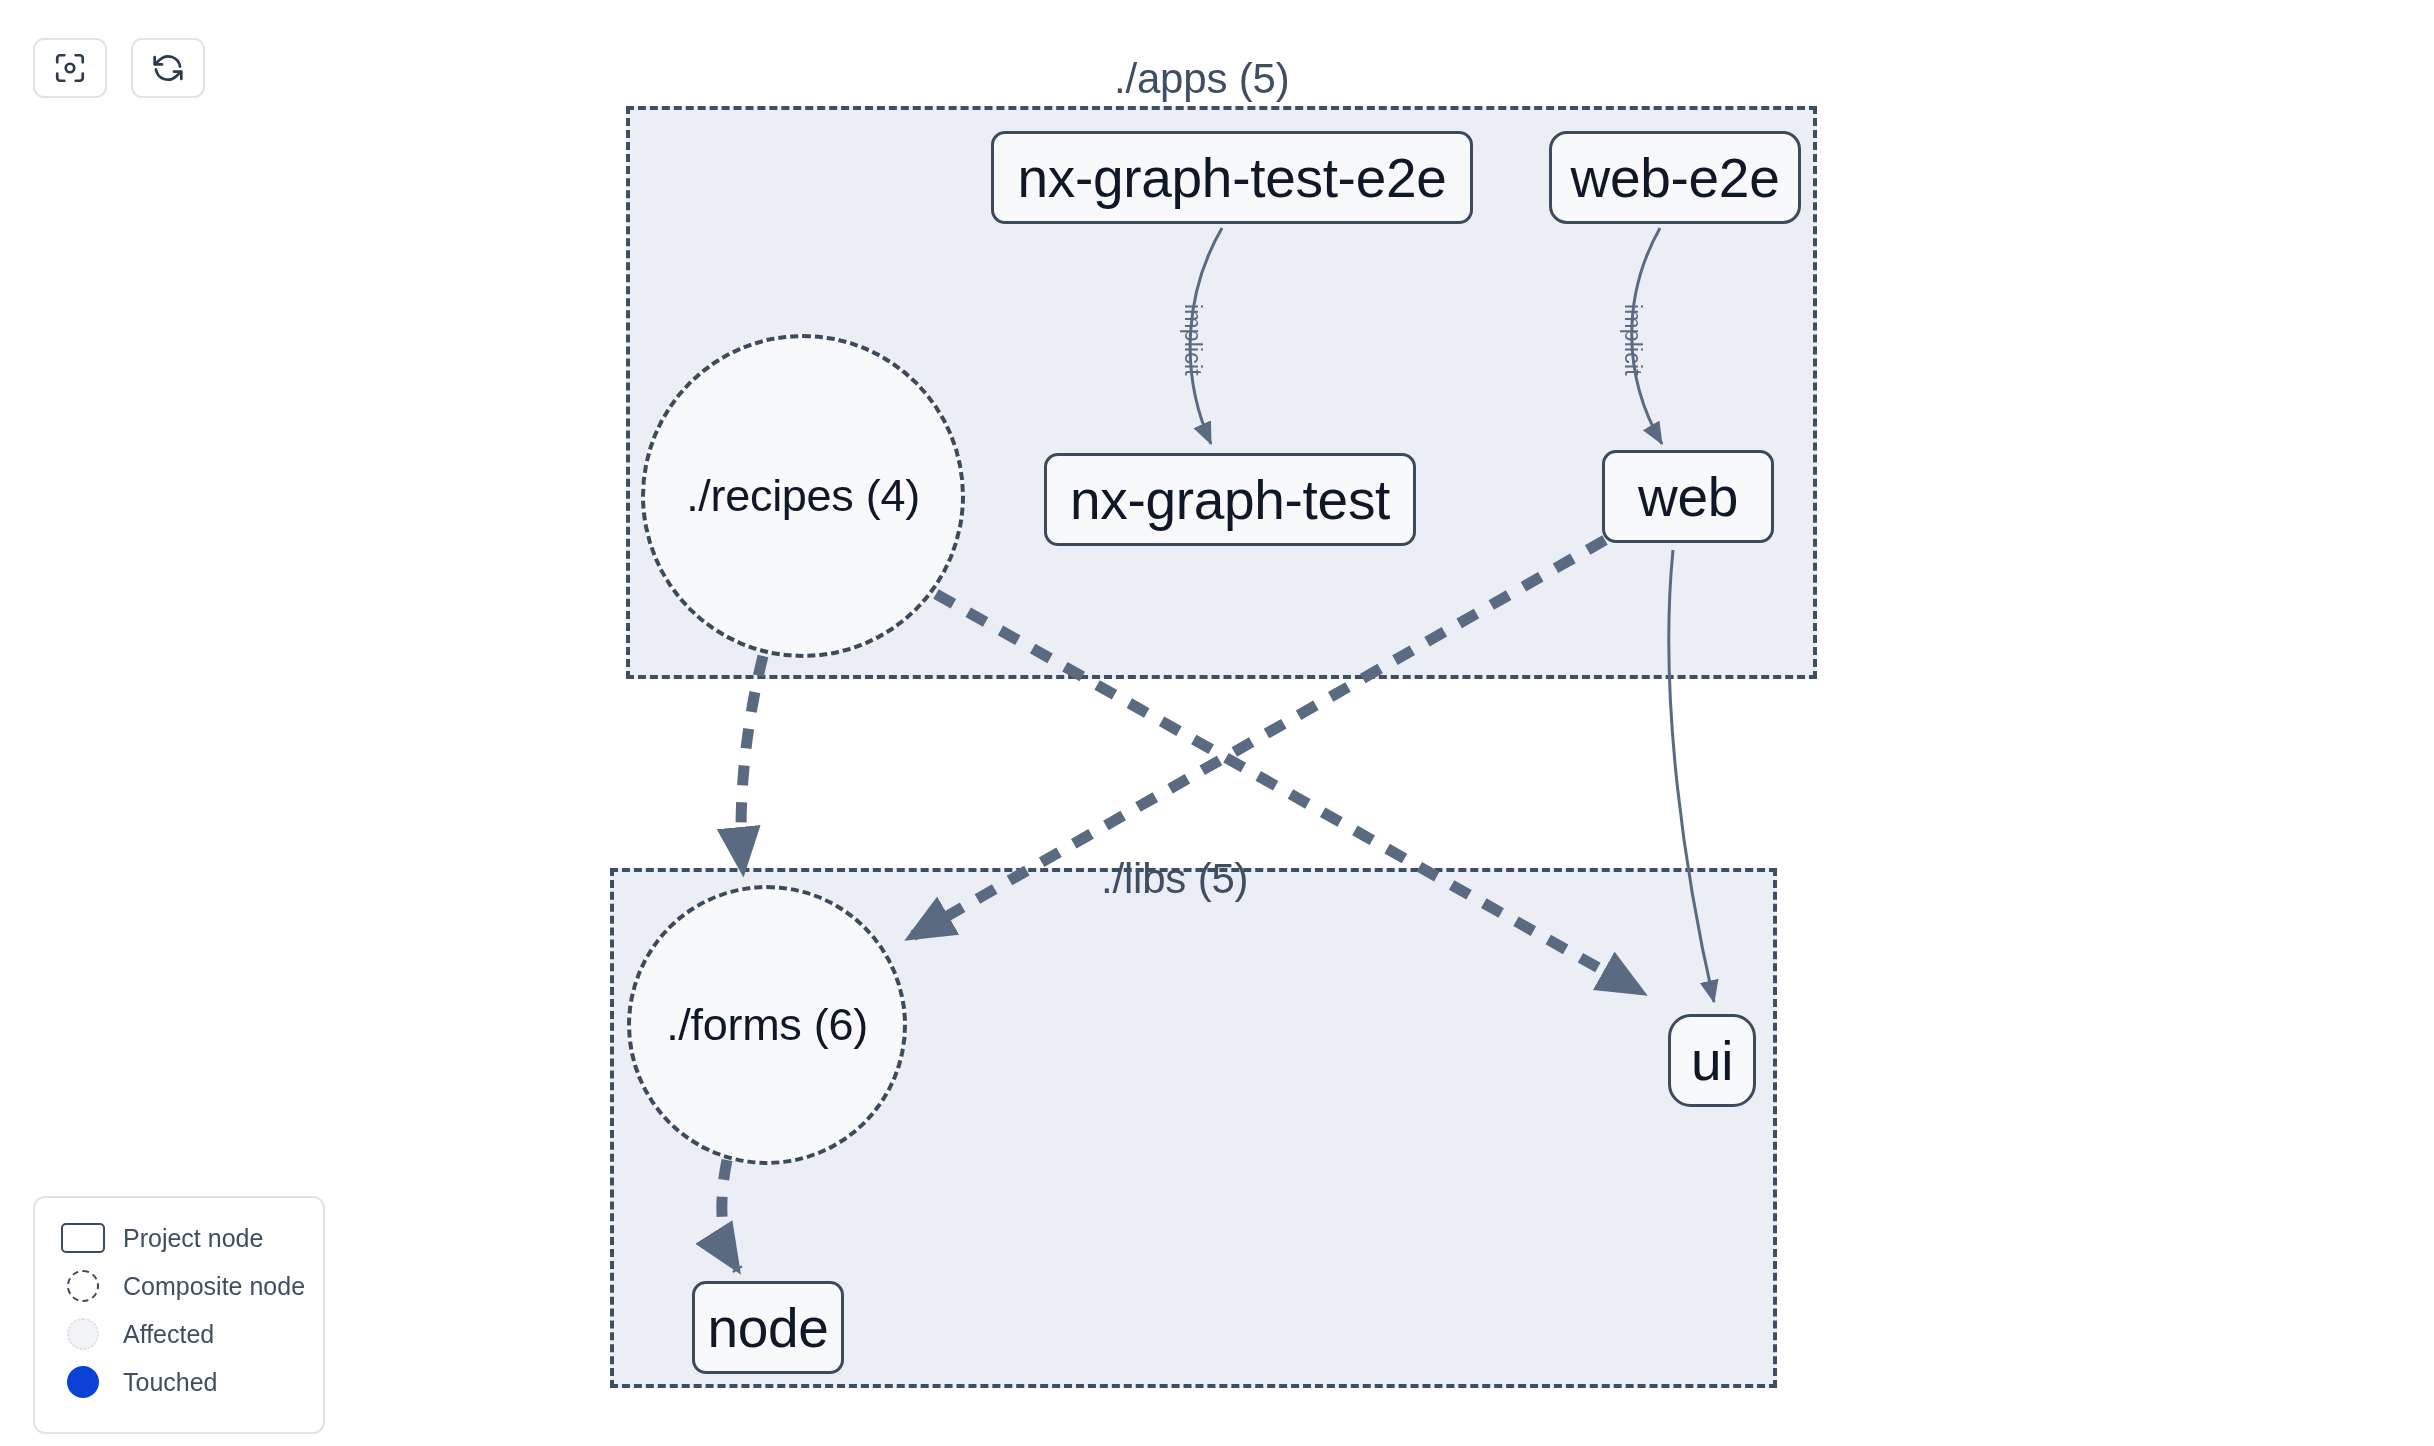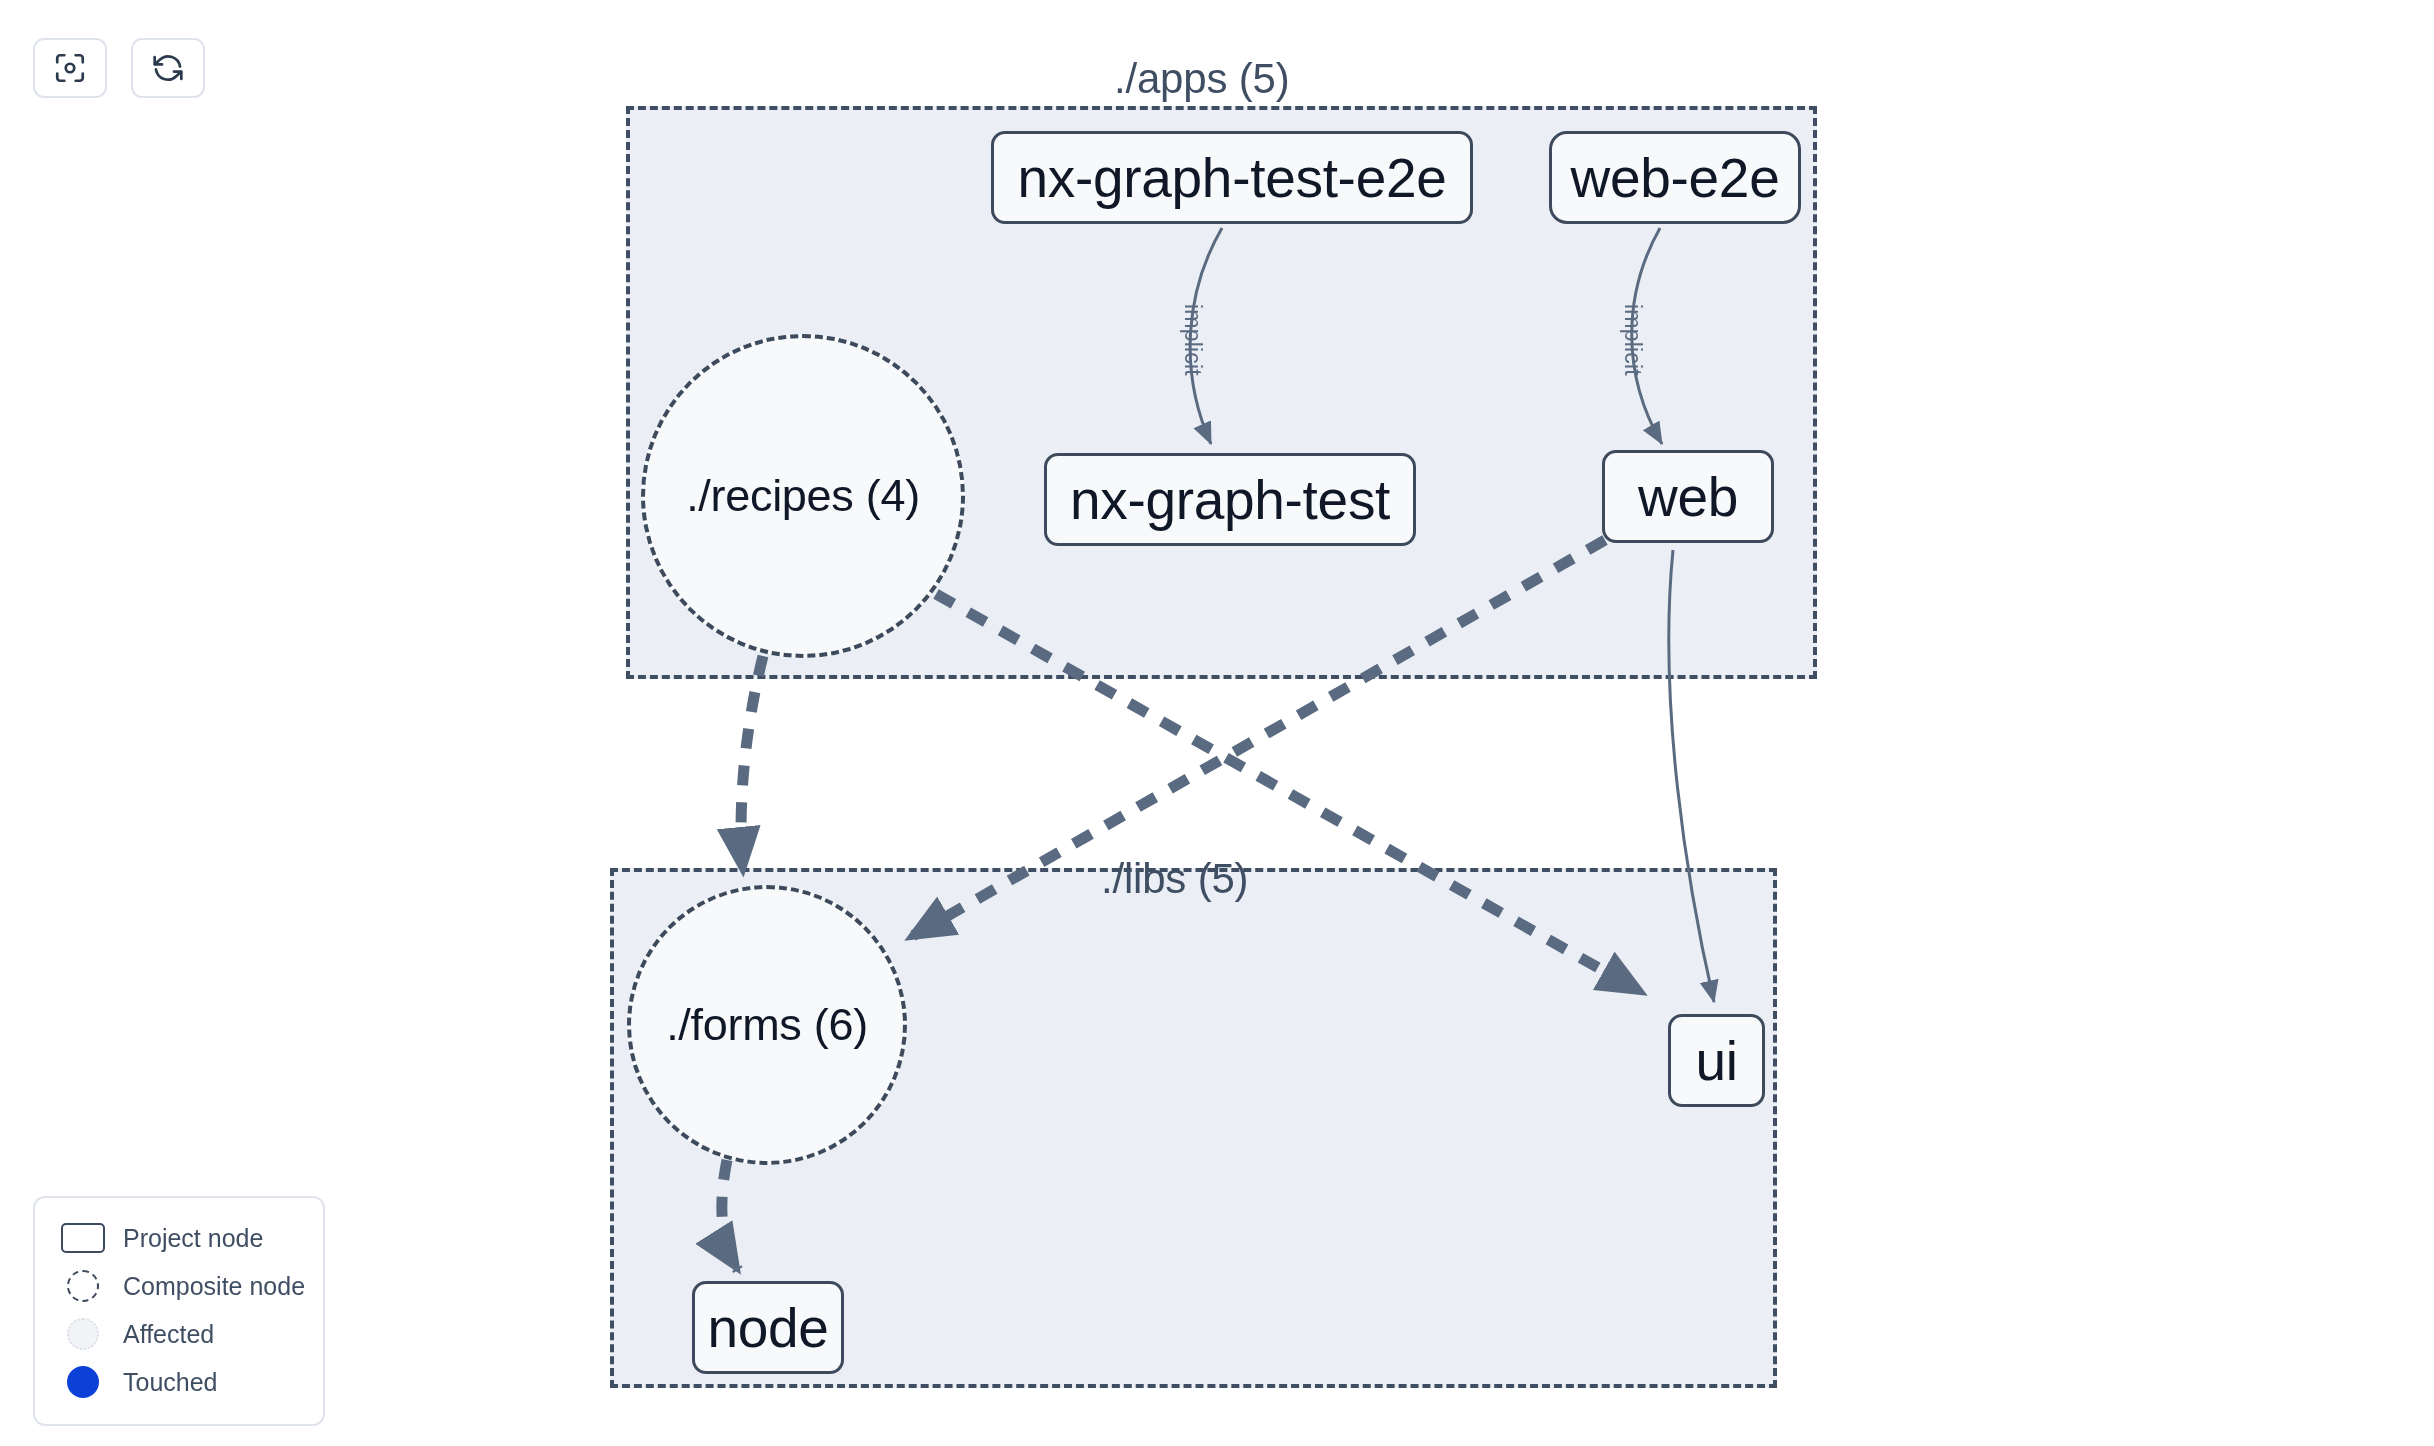--- a/index.html
+++ b/index.html
@@ -137,21 +137,21 @@
 
   
   #legend {
     position: absolute;
     left: 33px;
     top: 1196px;
     width: 292px;
     border: 2px solid #dfe3ec;
     border-radius: 12px;
     background: #ffffff;
-    padding: 16px 22px 18px 22px;
+    padding: 16px 22px 26px 22px;
     box-sizing: border-box;
     z-index: 50;
   }
   .legend-row {
     display: flex;
     align-items: center;
     height: 48px;
   }
   .legend-swatch {
     width: 52px;
@@ -257,21 +257,21 @@
       <path d="M 727 1160 C 716 1215 724 1248 738 1270" fill="none" stroke="#5a6a80" stroke-width="11" stroke-dasharray="20 17" marker-end="url(#arrow-thick)"></path>
     </svg>
 
     <div class="edge-label" id="edge-label-0" style="left: 1192px; top: 340px; transform: translate(-50%, -50%) rotate(90deg);">implicit</div>
     <div class="edge-label" id="edge-label-1" style="left: 1632px; top: 340px; transform: translate(-50%, -50%) rotate(90deg);">implicit</div>
 
     <div class="proj-node" id="node-nx-graph-test-e2e" style="left: 991px; top: 131px; width: 482px; height: 93px;">nx-graph-test-e2e</div>
     <div class="proj-node" id="node-web-e2e" style="left: 1549px; top: 131px; width: 252px; height: 93px; border-radius: 18px;">web-e2e</div>
     <div class="proj-node" id="node-nx-graph-test" style="left: 1044px; top: 453px; width: 372px; height: 93px;">nx-graph-test</div>
     <div class="proj-node" id="node-web" style="left: 1602px; top: 450px; width: 172px; height: 93px;">web</div>
-    <div class="proj-node" id="node-ui" style="left: 1668px; top: 1014px; width: 97px; height: 93px;">ui</div>
+    <div class="proj-node" id="node-ui" style="left: 1668px; top: 1014px; width: 88px; height: 93px; border-radius: 23px;">ui</div>
     <div class="proj-node" id="node-icon" style="left: 692px; top: 1281px; width: 152px; height: 93px;">node</div>
 
     <div class="comp-node" id="node-recipes" style="left: 641px; top: 334px; width: 324px; height: 324px;">./recipes (4)</div>
     <div class="comp-node" id="node-forms" style="left: 627px; top: 885px; width: 280px; height: 280px;">./forms (6)</div>
 
   </div>
 
   <div id="legend">
     <div class="legend-row">
       <span class="legend-swatch">

